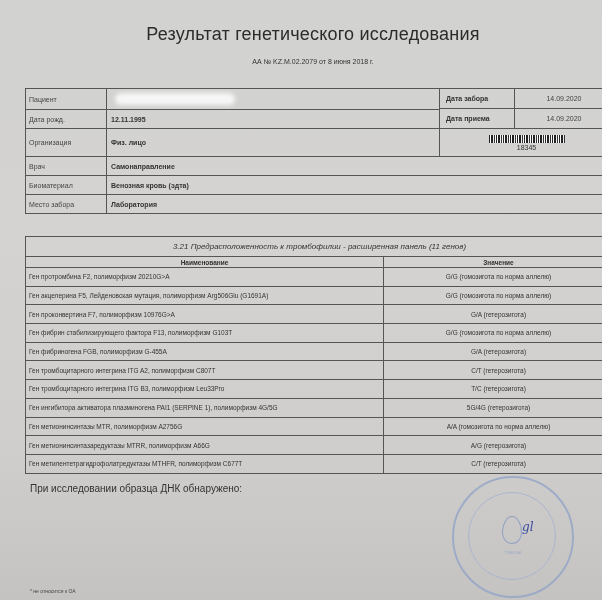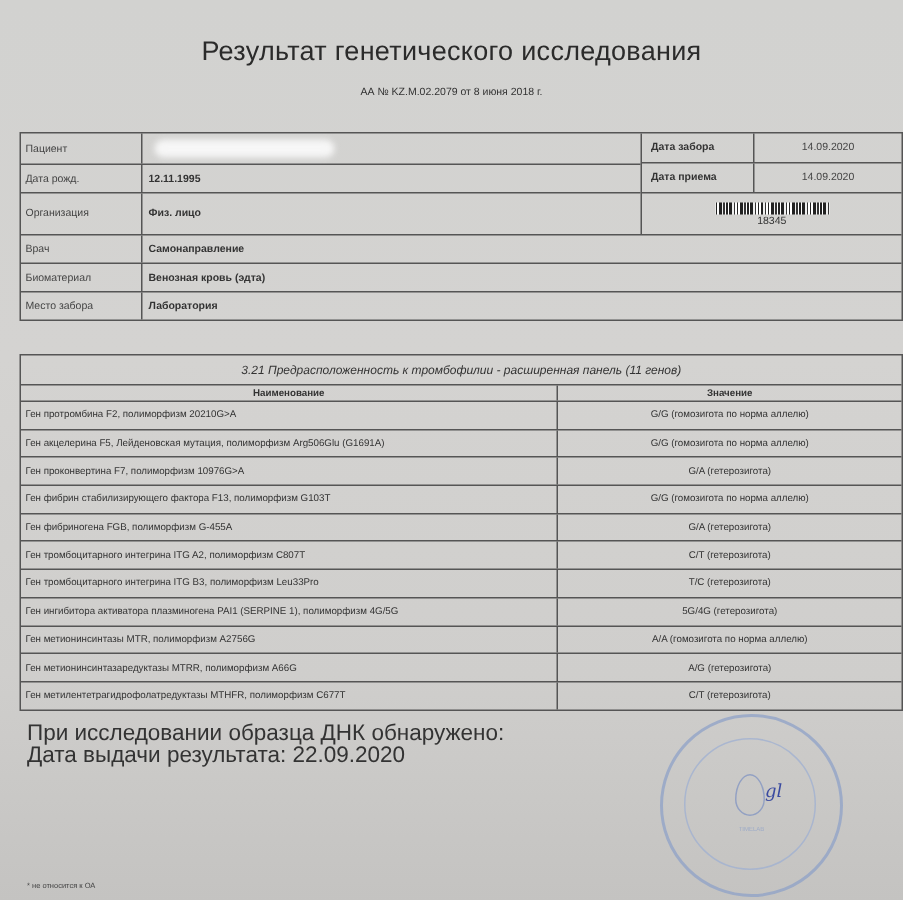--- a/index.html
+++ b/index.html
@@ -3,21 +3,21 @@
   <meta charset="utf-8">
   <style>
     html, body { margin: 0; padding: 0; }
     body {
       width: 602px; height: 600px; overflow: hidden;
       background: linear-gradient(180deg, #d2d2d0 0%, #d4d3d1 40%, #cfcecc 75%, #c4c3c1 100%);
       font-family: "Liberation Sans", sans-serif;
       color: #2a2a2a;
       position: relative;
     }
-    .page { position: absolute; left: 0; top: 0; width: 558px; height: 600px; border-radius: 14px; }
+    .page { position: absolute; left: 12px; top: 0; width: 558px; height: 600px; border-radius: 14px; }
     .title {
       position: absolute; top: 24px; left: 0; width: 602px; text-align: center;
       font-size: 18px; color: #2b2b2b; letter-spacing: 0.2px;
     }
     .subtitle {
       position: absolute; top: 58px; left: 0; width: 602px; text-align: center;
       font-size: 7px; color: #333;
     }
     
     .info {
@@ -58,21 +58,21 @@
     .res-head, .res-row { display: flex; border-bottom: 1px solid #555; }
     .res-row:last-child { border-bottom: none; }
     .res-head { height: 10px; font-weight: bold; font-size: 6.5px; }
     .res-head .c1 { width: 357px; border-right: 1px solid #555; display: flex; align-items: center; justify-content: center; }
     .res-head .c2 { flex: 1; display: flex; align-items: center; justify-content: center; }
     .res-row { height: 17.7px; }
     .res-row .c1 { width: 354px; padding-left: 3px; border-right: 1px solid #555; display: flex; align-items: center; white-space: nowrap; overflow: hidden; }
     .res-row .c2 { flex: 1; display: flex; align-items: center; justify-content: center; white-space: nowrap; }
     
     .conclusion {
-      position: absolute; left: 18px; top: 483px; font-size: 15px; color: #333; line-height: 11px;
+      position: absolute; left: 18px; top: 483px; font-size: 10px; color: #333; line-height: 11px;
     }
     .conclusion div { white-space: nowrap; }
     .gap { height: 4px; }
     .footnote { position: absolute; left: 18px; top: 588px; font-size: 5px; color: #444; }
     .stamp {
       position: absolute; left: 440px; top: 476px; width: 118px; height: 118px;
       border: 2px solid #8fa2c8; border-radius: 50%; opacity: 0.75;
     }
     .stamp-inner {
       position: absolute; left: 14px; top: 14px; width: 86px; height: 86px;
@@ -190,21 +190,20 @@
       </div>
     <div class="res-row">
         <div class="c1">Ген метилентетрагидрофолатредуктазы MTHFR, полиморфизм C677T</div>
         <div class="c2">C/T (гетерозигота)</div>
       </div>
   </div>
 
   <div class="conclusion">
     <div>При исследовании образца ДНК обнаружено:</div>
     <div class="gap"></div>
-    <div>Дата выдачи результата: 22.09.2020</div>
   </div>
 
   <div class="stamp">
     <div class="stamp-inner"></div>
     <div class="stamp-mark"></div>
     <div class="stamp-text">TIMELAB</div>
   </div>
   <div class="signature">gl</div>
 
   <div class="footnote">* не относится к ОА</div>

